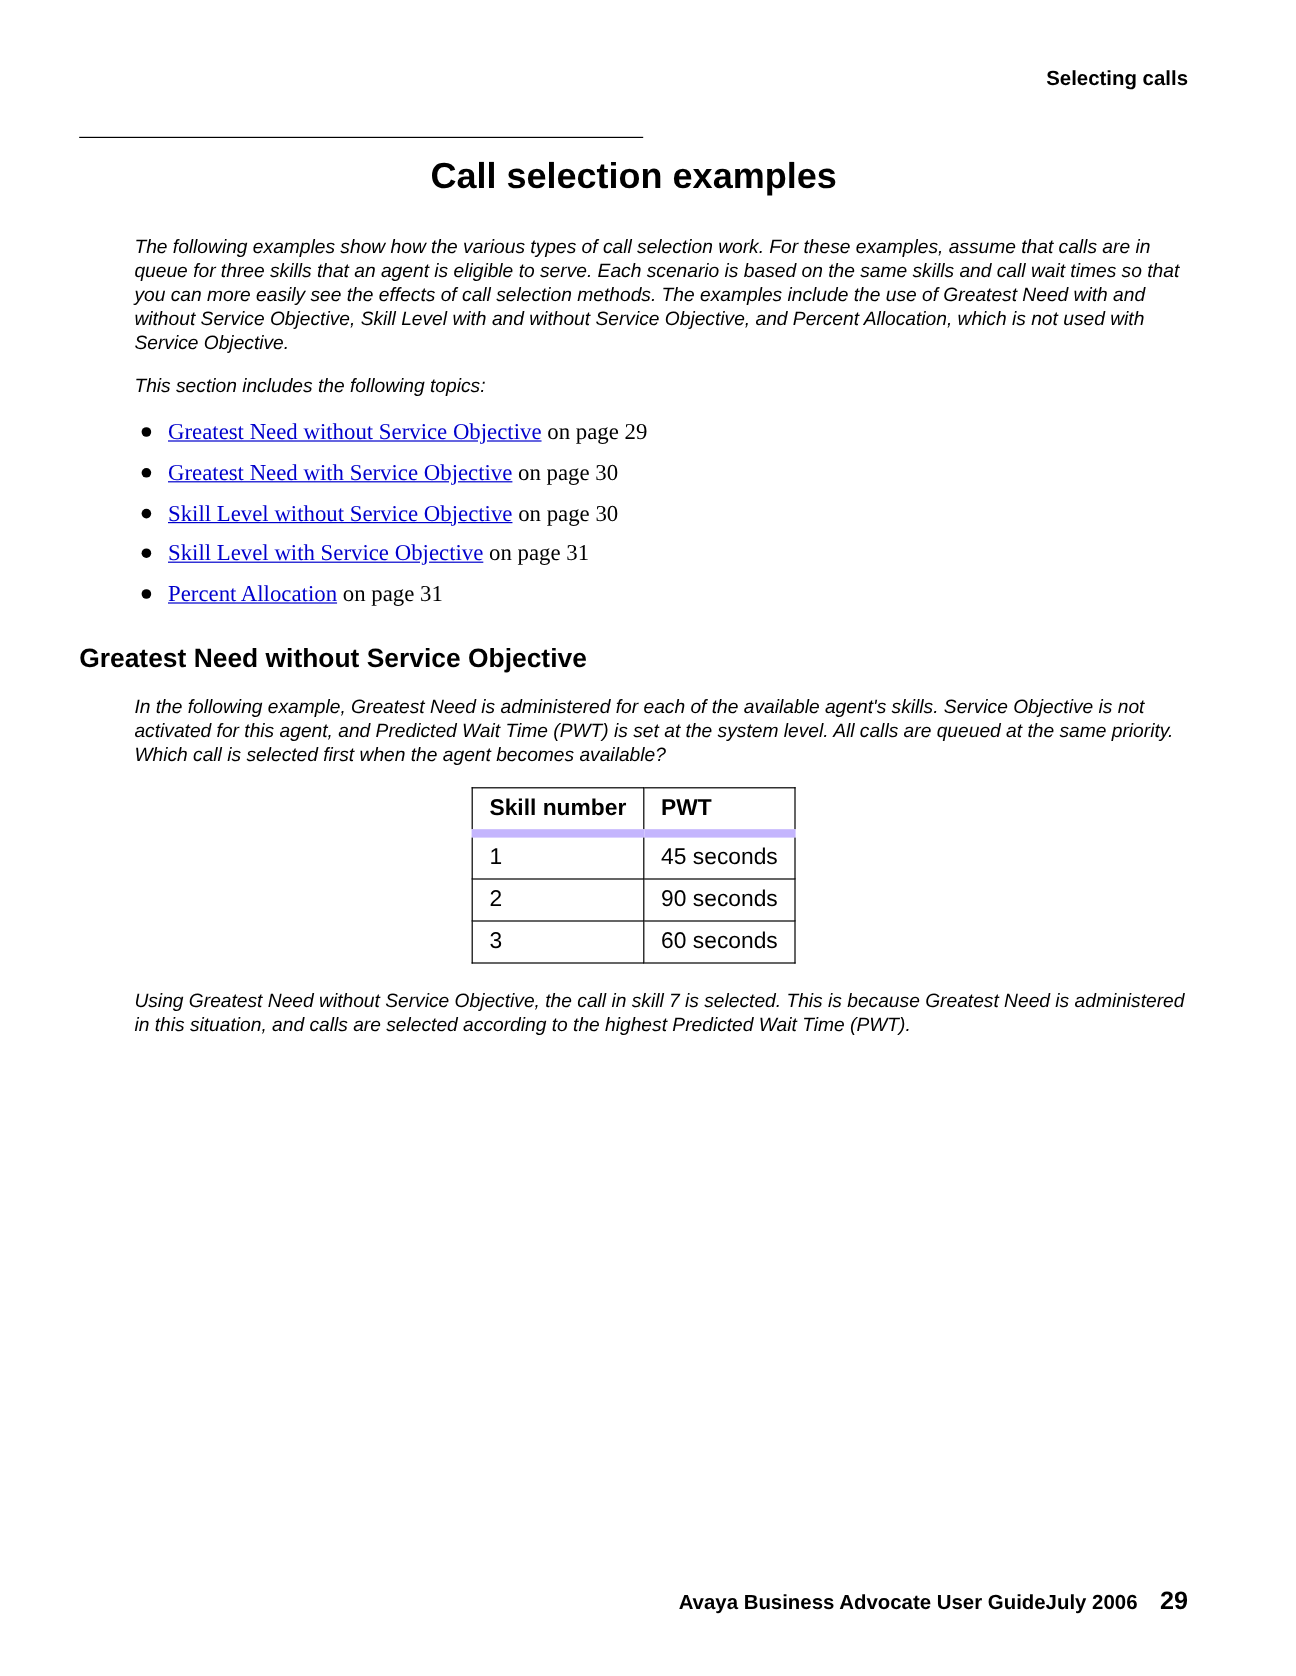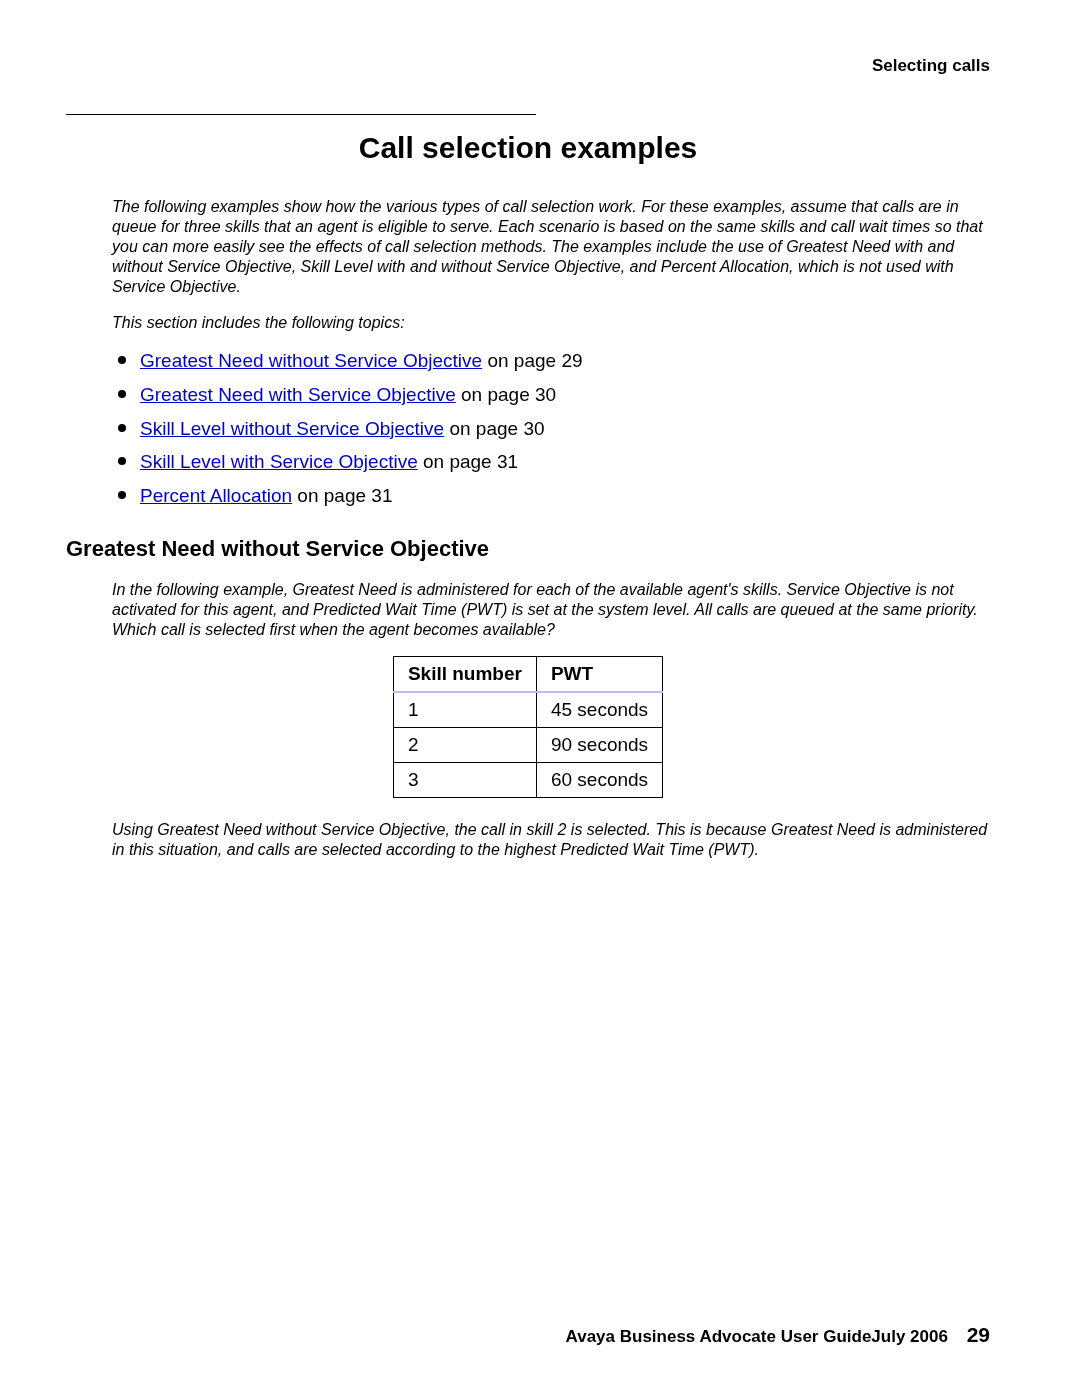--- a/index.html
+++ b/index.html
@@ -43,20 +43,21 @@
     margin: 0 0 16px 0;
     font-style: italic;
   }
   .indent {
     margin-left: 46px;
   }
   ul.bullets {
     list-style: none;
     padding: 0;
     margin: 0 0 28px 46px;
+    font-family: Liberation Serif, serif;
   }
   ul.bullets li {
     font-size: 19px;
     line-height: 1.25;
     margin: 6px 0 10px 0;
     padding-left: 28px;
     position: relative;
   }
   ul.bullets li::before {
     content: "";
@@ -82,21 +83,21 @@
     margin: 8px auto 22px auto;
   }
   table.pwt th, table.pwt td {
     border: 1px solid #000;
     padding: 6px 14px;
     font-size: 19px;
     text-align: left;
   }
   table.pwt th {
     font-weight: bold;
-    border-bottom: 2px solid #c4b5fd;
+    border-bottom: 7px solid #c4b5fd;
   }
   .footer {
     position: absolute;
     bottom: 50px;
     left: 90px;
     right: 90px;
     display: flex;
     justify-content: flex-end;
     align-items: baseline;
     font-size: 17px;
@@ -165,21 +166,21 @@
         <td>2</td>
         <td>90 seconds</td>
       </tr>
       <tr>
         <td>3</td>
         <td>60 seconds</td>
       </tr>
     </tbody>
   </table>
 
-  <p class="body-text indent">Using Greatest Need without Service Objective, the call in skill 2 is selected. This is because Greatest Need is administered in this situation, and calls are selected according to the highest Predicted Wait Time (PWT).</p>
+  <p class="body-text indent">Using Greatest Need without Service Objective, the call in skill 7 is selected. This is because Greatest Need is administered in this situation, and calls are selected according to the highest Predicted Wait Time (PWT).</p>
 
   <div class="footer">
     <div class="left">Avaya Business Advocate User Guide</div>
     <div class="right">
       <span>July 2006</span>
       <span class="page-num">29</span>
     </div>
   </div>
 
 </div>

